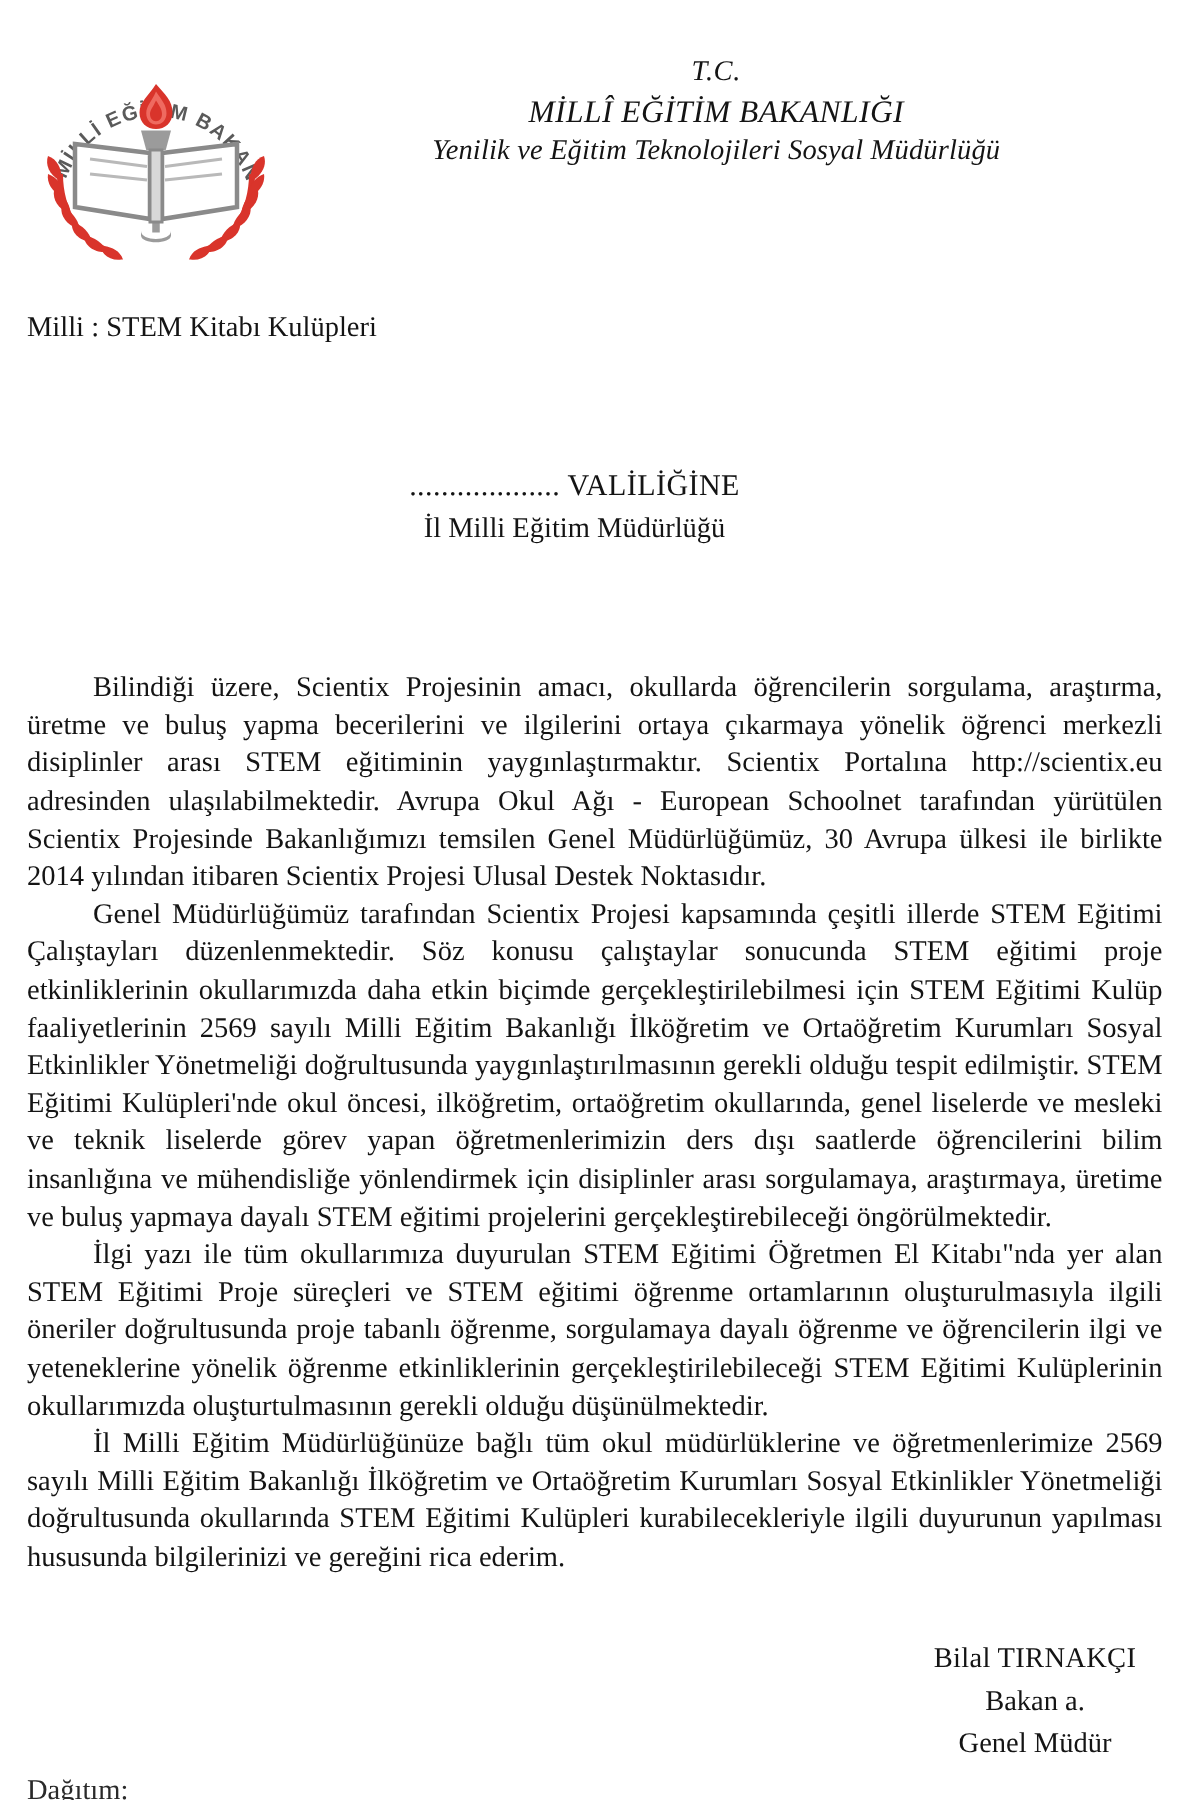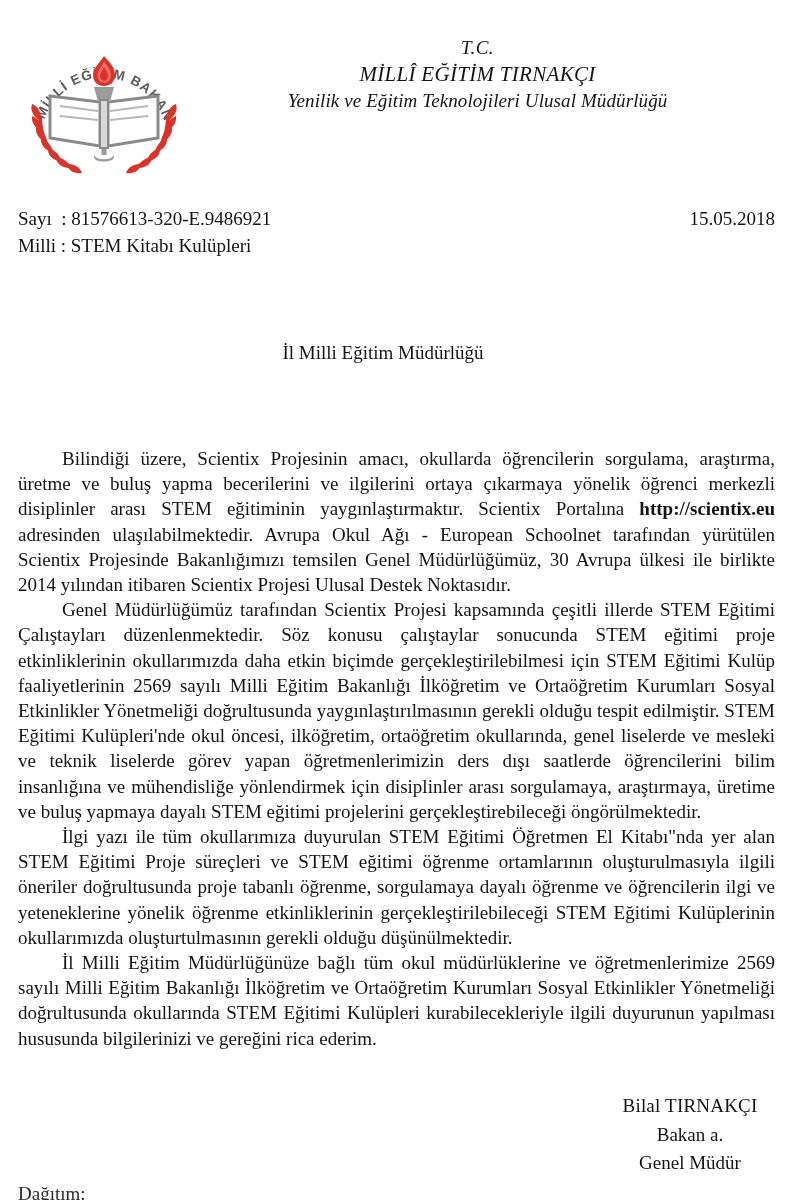--- a/index.html
+++ b/index.html
@@ -96,21 +96,20 @@
     width: 730px;
     text-align: center;
     line-height: 1.45;
   }
   .addr-line1 {
     font-size: 20px;
     letter-spacing: 0.3px;
   }
   .addr-line2 {
     font-size: 19px;
-    margin-top: 29px;
   }
 
   
   .ilgi {
     position: absolute;
     left: 18px;
     top: 390px;
     width: 757px;
     font-size: 19px;
     white-space: pre;
@@ -129,21 +128,21 @@
   }
   .body-text p {
     margin: 0;
     text-indent: 44px;
     hyphens: none;
   }
   .body-text p.p-justify {
     text-align: justify;
   }
   .body-text b, .body-text strong {
-    font-weight: bold;
+    font-weight: normal;
   }
 
   
   .signature {
     position: absolute;
     left: 545px;
     top: 1092px;
     width: 290px;
     text-align: center;
     line-height: 1.5;
@@ -221,31 +220,31 @@
           <path d="M133 122 C 139 120, 144 114, 143 108 C 137 110, 132 116, 131 122 Z"></path>
           <path d="M125 131 C 131 130, 137 125, 136 118 C 129 120, 124 125, 123 131 Z"></path>
           <path d="M115 138 C 121 138, 128 134, 128 127 C 121 128, 115 132, 113 138 Z"></path>
           <path d="M103 143 C 109 144, 116 141, 117 134 C 110 134, 104 137, 102 143 Z"></path>
         </g>
       </svg>
     </div>
 
     <div class="header-text">
       <div class="hdr-line1">T.C.</div>
-      <div class="hdr-line2">MİLLÎ EĞİTİM TIRNAKÇI</div>
-      <div class="hdr-line3">Yenilik ve Eğitim Teknolojileri Ulusal Müdürlüğü</div>
+      <div class="hdr-line2">MİLLÎ EĞİTİM BAKANLIĞI</div>
+      <div class="hdr-line3">Yenilik ve Eğitim Teknolojileri Sosyal Müdürlüğü</div>
     </div>
   </div>
 
   <div class="refblock">
-    <div class="ref-row"><span>Sayı  : </span><span>81576613-320-E.9486921</span><span class="ref-date">15.05.2018</span></div>
     <div class="ref-row"><span>Milli : </span><span>STEM Kitabı Kulüpleri</span></div>
   </div>
 
   <div class="addressee">
+    <div class="addr-line1">................... VALİLİĞİNE</div>
     <div class="addr-line2">İl Milli Eğitim Müdürlüğü</div>
   </div>
 
 
   <div class="body-text">
 
     <p class="p-justify"><span>Bilindiği üzere, Scientix Projesinin amacı, okullarda öğrencilerin sorgulama, araştırma, üretme ve buluş yapma becerilerini ve ilgilerini ortaya çıkarmaya yönelik öğrenci merkezli disiplinler arası STEM eğitiminin yaygınlaştırmaktır. Scientix Portalına </span><b>http://scientix.eu</b><span> adresinden ulaşılabilmektedir. Avrupa Okul Ağı - European Schoolnet tarafından yürütülen Scientix Projesinde Bakanlığımızı temsilen Genel Müdürlüğümüz, 30 Avrupa ülkesi ile birlikte 2014 yılından itibaren Scientix Projesi Ulusal Destek Noktasıdır.</span></p>
 
     <p class="p-justify">Genel Müdürlüğümüz tarafından Scientix Projesi kapsamında çeşitli illerde STEM Eğitimi Çalıştayları düzenlenmektedir. Söz konusu çalıştaylar sonucunda STEM eğitimi proje etkinliklerinin okullarımızda daha etkin biçimde gerçekleştirilebilmesi için STEM Eğitimi Kulüp faaliyetlerinin 2569 sayılı Milli Eğitim Bakanlığı İlköğretim ve Ortaöğretim Kurumları Sosyal Etkinlikler Yönetmeliği doğrultusunda yaygınlaştırılmasının gerekli olduğu tespit edilmiştir. STEM Eğitimi Kulüpleri'nde okul öncesi, ilköğretim, ortaöğretim okullarında, genel liselerde ve mesleki ve teknik liselerde görev yapan öğretmenlerimizin ders dışı saatlerde öğrencilerini bilim insanlığına ve mühendisliğe yönlendirmek için disiplinler arası sorgulamaya, araştırmaya, üretime ve buluş yapmaya dayalı STEM eğitimi projelerini gerçekleştirebileceği öngörülmektedir.</p>
 

